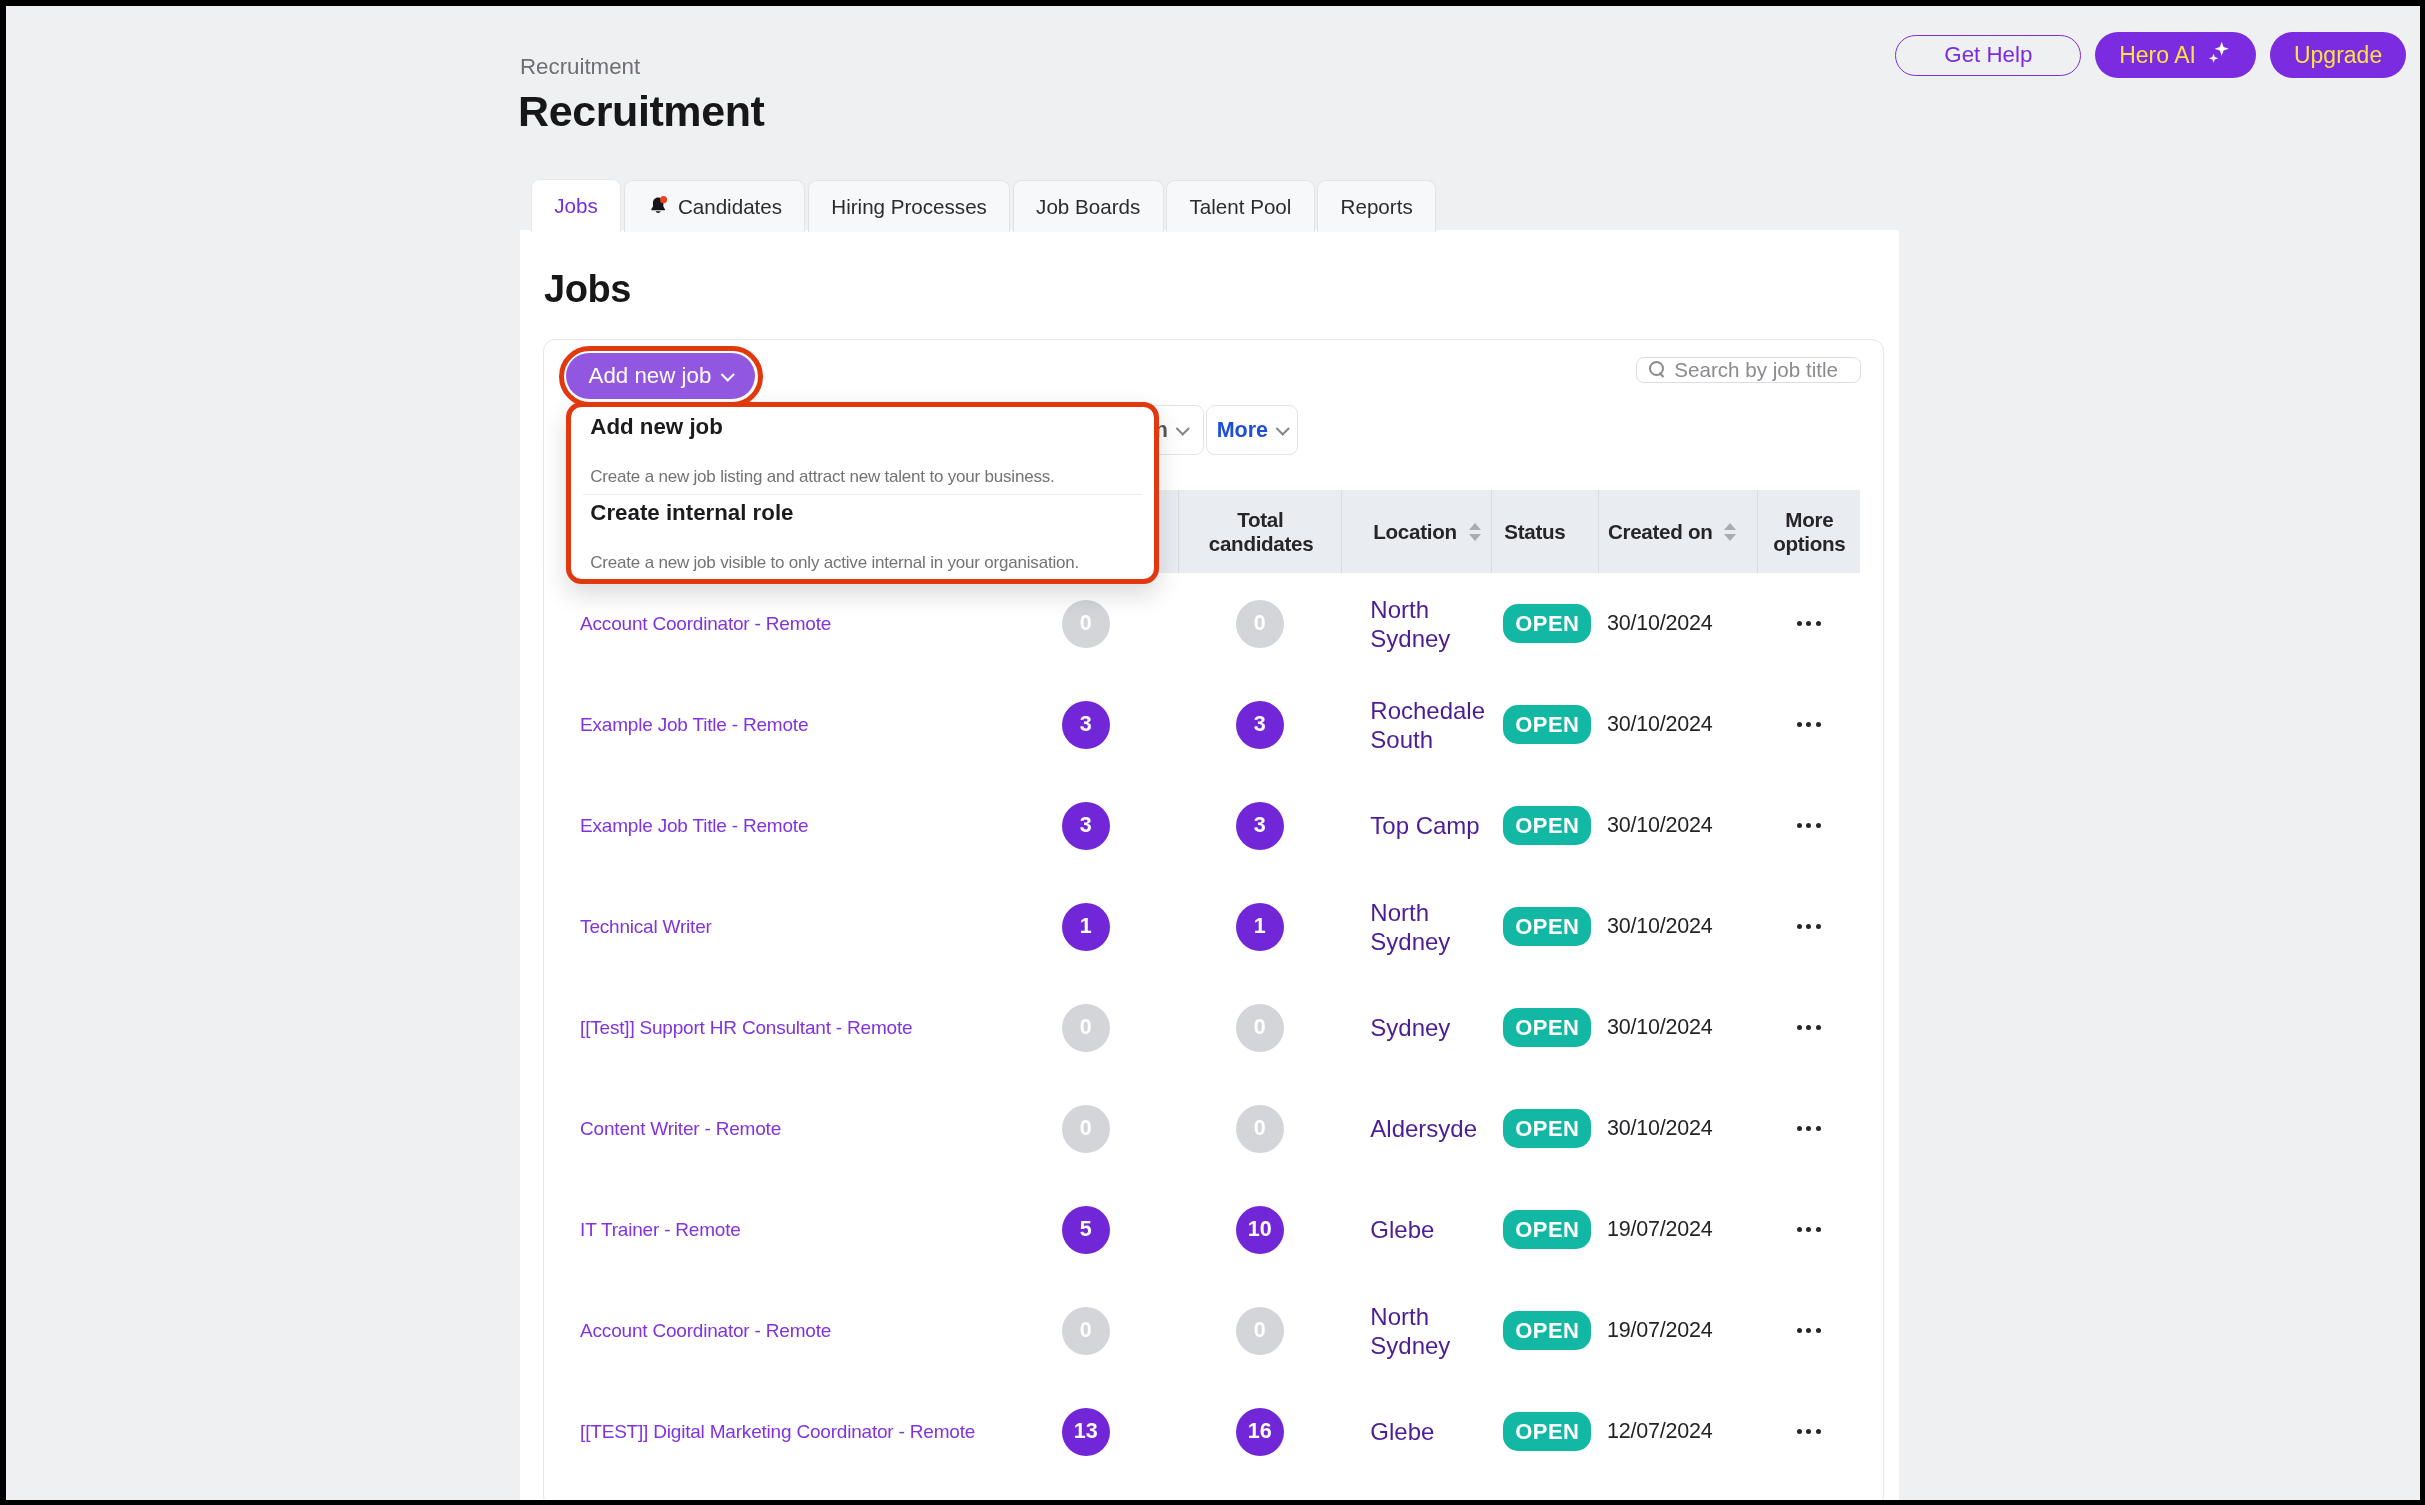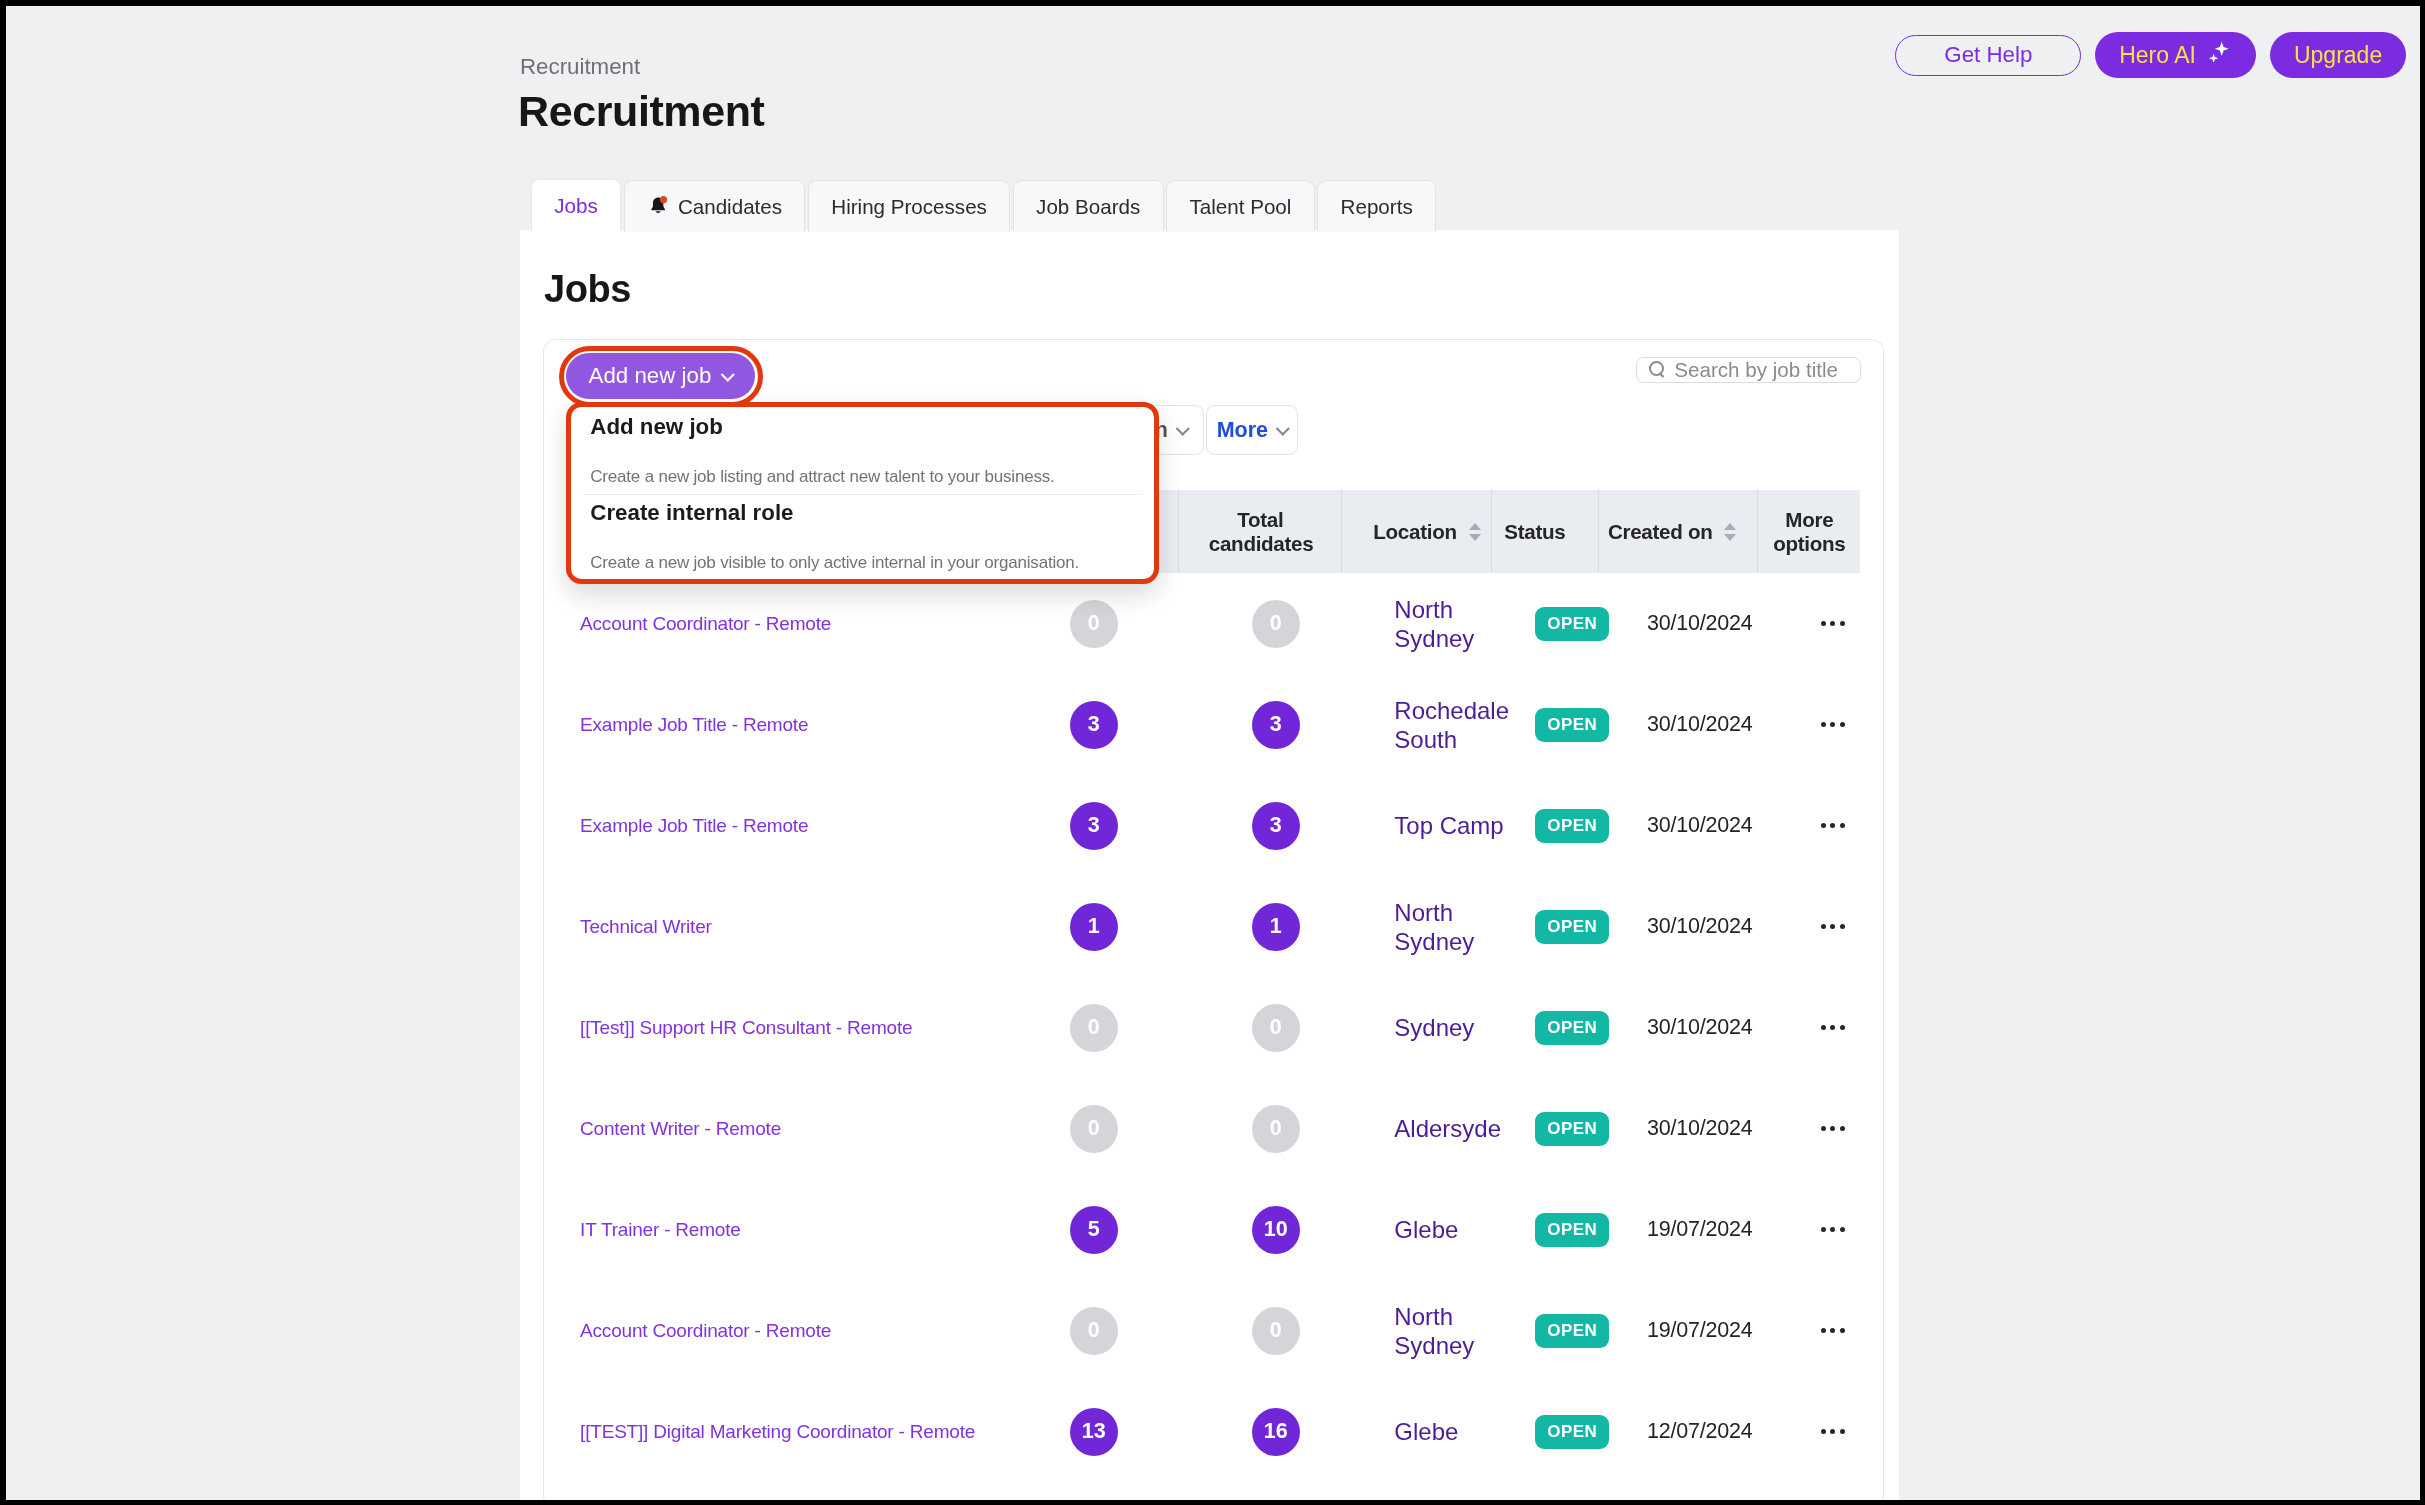--- a/index.html
+++ b/index.html
@@ -86,35 +86,35 @@
   .th.c3{padding-left:31px;}
   .th.c4{padding-left:12px;}
   .th.c5{padding-left:8.6px;}
   .th .label{max-width:103px;line-height:24px;}
   .th.c0 .label,.th.c3 .label,.th.c4 .label,.th.c5 .label{max-width:none;}
   .sort{display:flex;flex-direction:column;gap:4.3px;margin-left:12px;}
   .sort i{display:block;border-left:6.9px solid transparent;border-right:6.9px solid transparent;}
   .sort .up{border-bottom:7.7px solid #a7acb5;}
   .sort .down{border-top:7.7px solid #a7acb5;}
 
-  .t-row{height:101px;gap:8px;}
+  .t-row{height:101px;}
   .cell{display:flex;align-items:center;}
   .cell.c0{padding-left:13.8px;}
   .cell.c1,.cell.c2,.cell.c6{justify-content:center;}
   .cell.c3{padding-left:29px;}
   .cell.c4{padding-left:12px;}
   .cell.c5{padding-left:8.6px;}
   .job-link{color:var(--link);font-size:19px;letter-spacing:-0.2px;white-space:nowrap;cursor:pointer;text-decoration:none;}
   .count-badge{width:48px;height:48px;border-radius:50%;display:flex;align-items:center;justify-content:center;
     color:#fff;font-size:21.5px;font-weight:bold;}
   .count-badge.zero{background:var(--badge-gray);}
   .count-badge.filled{background:var(--badge-purple);}
   .loc{font-size:24px;color:#4c1d95;line-height:29px;max-width:113px;}
-  .status-pill{background:var(--teal);color:#fff;font-size:17px;font-weight:bold;letter-spacing:0.4px;
-    padding:8.6px 12px;border-radius:9px;line-height:1;}
+  .status-pill{background:var(--teal);color:#fff;font-size:22px;font-weight:bold;letter-spacing:0.4px;
+    padding:8.6px 12px;border-radius:15px;line-height:1;}
   .date{font-size:21.5px;color:#232327;letter-spacing:-0.2px;white-space:nowrap;}
   .dots{display:flex;gap:4.3px;cursor:pointer;padding:8.6px;}
   .dots i{width:5.2px;height:5.2px;border-radius:50%;background:#26262a;display:block;}
 </style>
 </head>
 <body>
 
 <div class="frame">
 <div class="page">
 

